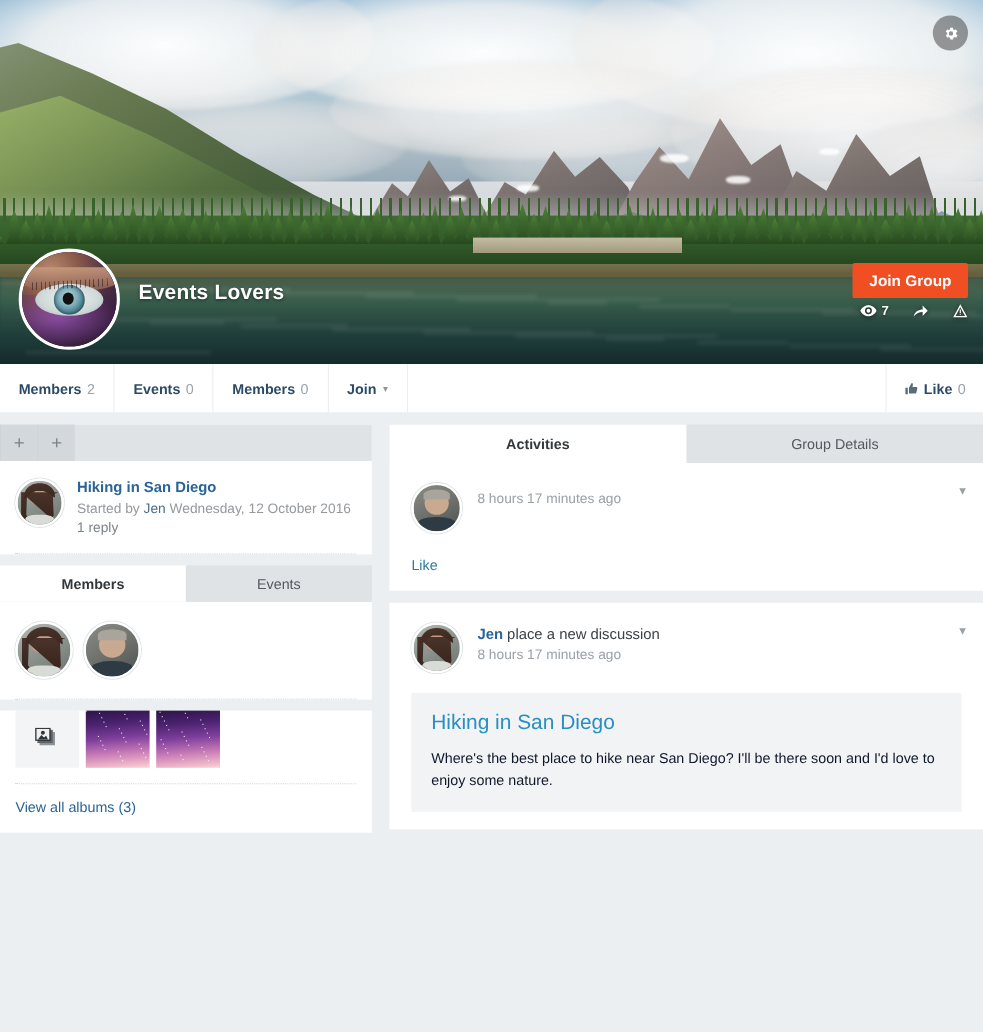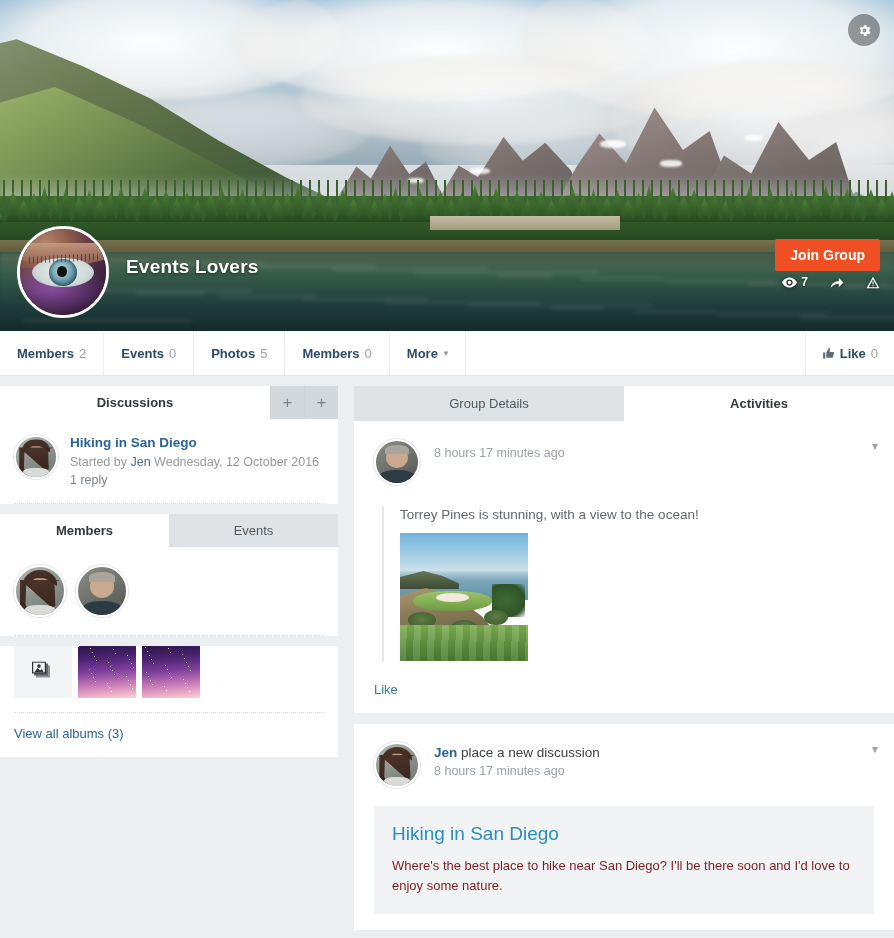--- a/index.html
+++ b/index.html
@@ -380,21 +380,21 @@
   .tp-stripes { position:absolute; left:0; bottom:0; width:100%; height:28%;
             background: repeating-linear-gradient(92deg, rgba(255,255,255,.10) 0 7px, rgba(0,0,0,.05) 7px 14px); }
   .tp-trees { position:absolute; right:2%; top:40%; width:26%; height:26%;
             background: radial-gradient(ellipse at 40% 50%, #3f6b34 0%, #2e5327 70%, rgba(46,83,39,0) 100%); }
   .tp-shrub { position:absolute; background: radial-gradient(ellipse at 50% 45%, #5d7c45, #3d5a2e); border-radius:50%; }
   .like-link { margin-top:21px; }
   .like-link a { color:#2b7aa0; font-size:13px; text-decoration:none; cursor:pointer;}
 
   .disc-box { background:#f1f3f4; margin:18px 0 0 0; padding:17px 18px 18px 18px; }
   .disc-box-title { color:#2a8fc0; font-size:19px; margin-bottom:11px; cursor:pointer;}
-  .disc-box-txt { color:#7f1d1d; font-size:13px; line-height:1.55; }
+  .disc-box-txt { color:#0f172a; font-size:13px; line-height:1.55; }
 </style>
 </head>
 <body>
 
 <div class="hero">
   <div class="hero-img">
     <div class="sky"></div>
     <div class="cloud c1"></div>
     <div class="cloud c2"></div>
     <div class="cloud c3"></div>
@@ -578,48 +578,43 @@
 <div class="navbar">
   <div class="nav-item">
     <span class="lbl">Members</span>
     <span class="cnt">2</span>
   </div>
   <div class="nav-item">
     <span class="lbl">Events</span>
     <span class="cnt">0</span>
   </div>
   <div class="nav-item">
-    <span class="lbl">Photos</span>
-    <span class="cnt">5</span>
-  </div>
-  <div class="nav-item">
     <span class="lbl">Members</span>
     <span class="cnt">0</span>
   </div>
   <div class="nav-item">
-    <span class="lbl">More</span>
+    <span class="lbl">Join</span>
     <span class="nav-caret">▾</span>
   </div>
   <div class="nav-spacer"></div>
   <div class="nav-like">
     <svg viewBox="0 0 24 24">
         <path d="M2 10h4v11H2zM8 10l4.5-8c1.4 0 2.4 1.2 2.1 2.5L14 9h6.2c1.3 0 2.2 1.2 1.9 2.4l-1.8 7A2.4 2.4 0 0 1 18 20H8V10z"></path>
       </svg>
     <span class="lbl">Like</span>
     <span class="cnt">0</span>
   </div>
 </div>
 
 <div class="content">
 
   <div class="col-left">
 
     <div class="card">
       <div class="tabs">
-        <div class="tab active">Discussions</div>
         <div class="tab-plus">+</div>
         <div class="tab-plus">+</div>
       </div>
       <div class="disc-body">
         <div class="disc-row">
           <div class="av av-jen" style="width:44px;height:44px;">
             <div class="jen-hair-side"></div>
               <div class="jen-body"></div>
           </div>
           <div>
@@ -726,49 +721,32 @@
       </div>
       <div class="mem-sep" style="margin:14px 14px 0 14px;"></div>
       <div class="view-all">
         <a>View all albums (3)</a>
       </div>
     </div>
   </div>
 
   <div class="col-right">
     <div class="act-tabs">
+      <div class="act-tab active">Activities</div>
       <div class="act-tab">Group Details</div>
-      <div class="act-tab active">Activities</div>
     </div>
 
     <div class="post">
       <span class="post-caret">▾</span>
       <div class="post-hd">
         <div class="av av-paul" style="width:46px;height:46px;">
           <div class="paul-shirt"></div>
         </div>
         <div class="post-hd-txt">
           <div class="post-time">8 hours 17 minutes ago</div>
-        </div>
-      </div>
-      <div class="quote">
-        <div class="quote-txt">Torrey Pines is stunning, with a view to the ocean!</div>
-        <div class="quote-img">
-          <div class="tp-sky"></div>
-          <div class="tp-ocean"></div>
-          <div class="tp-headland"></div>
-          <div class="tp-cliff"></div>
-          <div class="tp-green1"></div>
-          <div class="tp-bunker"></div>
-          <div class="tp-trees"></div>
-          <div class="tp-shrub" style="left:6%;top:62%;width:22%;height:12%;"></div>
-          <div class="tp-shrub" style="left:40%;top:68%;width:20%;height:11%;"></div>
-          <div class="tp-shrub" style="left:66%;top:60%;width:18%;height:12%;"></div>
-          <div class="tp-fairway"></div>
-          <div class="tp-stripes"></div>
         </div>
       </div>
       <div class="like-link">
         <a>Like</a>
       </div>
     </div>
 
     <div class="post">
       <span class="post-caret">▾</span>
       <div class="post-hd">

